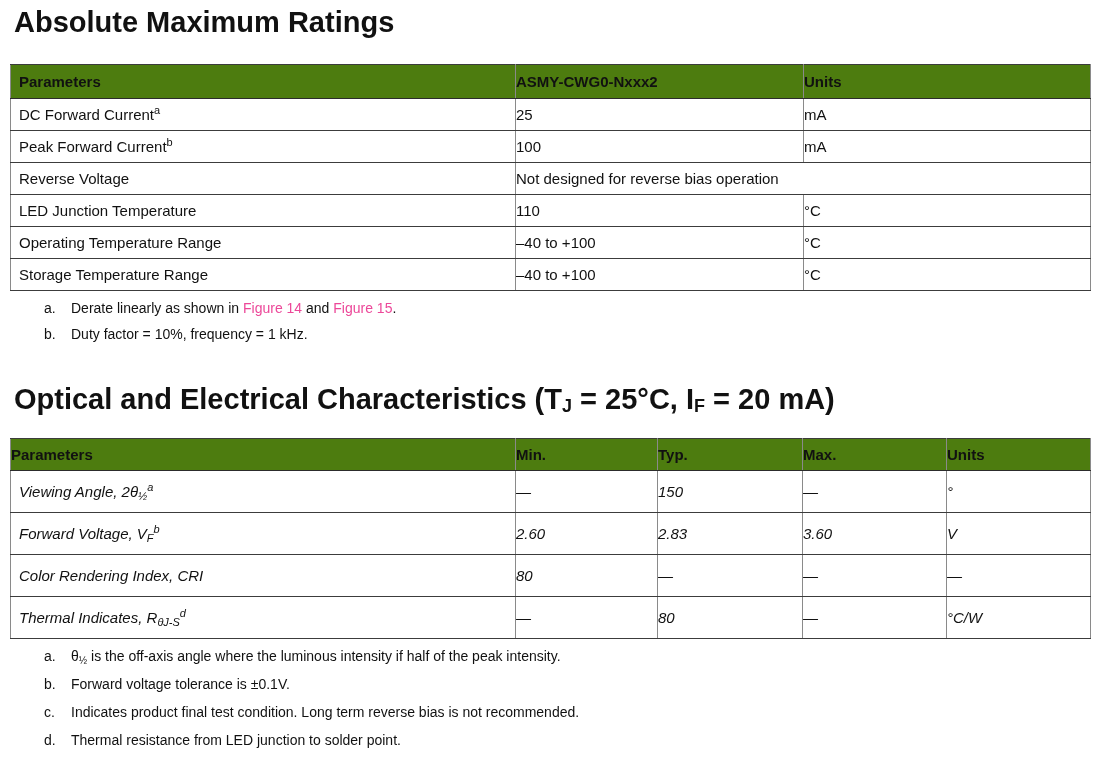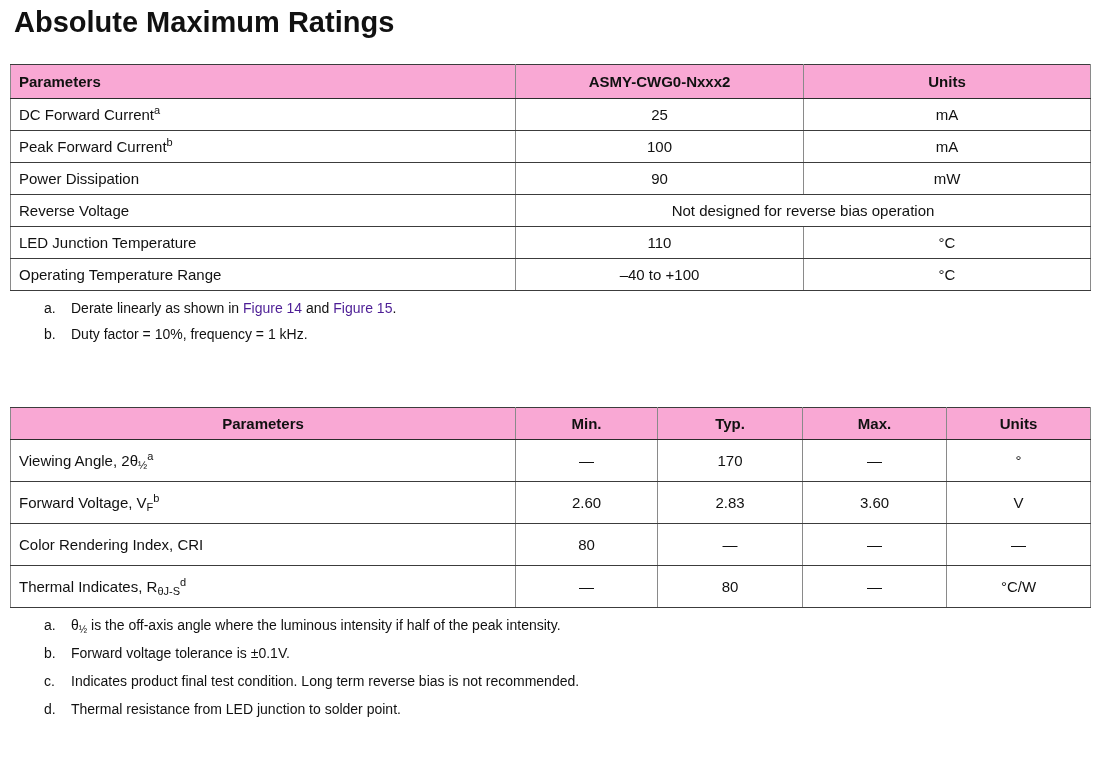--- a/index.html
+++ b/index.html
@@ -33,46 +33,46 @@
     border-left: 1px solid #8a8a8a;
     border-right: 1px solid #8a8a8a;
     border-top: 1px solid #3c3c3c;
     border-bottom: 1px solid #3c3c3c;
     font-size: 15px;
     padding: 0;
     overflow: hidden;
     white-space: nowrap;
   }
   th {
-    background: #f9a8d4;
+    background: #4d7c0f;
     font-weight: bold;
     border-bottom: 1px solid #2c2c2c;
   }
   .cell-left  { text-align: left; padding-left: 8px; }
-  .cell-center{ text-align: center; }
+  .cell-center{ text-align: left; }
 
   #amr-table { margin-top: 26px; }
   #amr-table th { height: 34px; }
   #amr-table td { height: 32px; }
 
   #oec-table { margin-top: 23px; }
   #oec-table th { height: 32px; }
-  #oec-table td { height: 42px; }
+  #oec-table td { height: 42px; font-style: italic; }
 
   sub, sup { line-height: 0; font-size: 11px; }
   sup { vertical-align: super; }
   sub { vertical-align: -3px; }
 
   .footnotes { margin: 8px 0 0 34px; }
   .fn { display: flex; font-size: 14px; line-height: 19px; margin-bottom: 7px; }
   .fn-m { min-width: 16px; margin-right: 11px; }
   .footnotes-oec .fn { margin-bottom: 9px; }
   .fn sub { font-size: 10px; }
 
-  a.link { color: #4c1d95; text-decoration: none; cursor: pointer; }
+  a.link { color: #ec4899; text-decoration: none; cursor: pointer; }
 
   .title-gap { height: 33px; }
 </style>
 </head>
 <body>
 
 <div class="page">
 
   <h1 class="sec-title">Absolute Maximum Ratings</h1>
 
@@ -94,53 +94,54 @@
         <td class="cell-left"><span>DC Forward Current</span><sup>a</sup></td>
         <td class="cell-center">25</td>
         <td class="cell-center">mA</td>
       </tr>
       <tr>
         <td class="cell-left"><span>Peak Forward Current</span><sup>b</sup></td>
         <td class="cell-center">100</td>
         <td class="cell-center">mA</td>
       </tr>
       <tr>
-        <td class="cell-left"><span>Power Dissipation</span></td>
-        <td class="cell-center">90</td>
-        <td class="cell-center">mW</td>
-      </tr>
-      <tr>
         <td class="cell-left"><span>Reverse Voltage</span></td>
         <td class="cell-center" colspan="2">Not designed for reverse bias operation</td>
       </tr>
       <tr>
         <td class="cell-left"><span>LED Junction Temperature</span></td>
         <td class="cell-center">110</td>
         <td class="cell-center">°C</td>
       </tr>
       <tr>
         <td class="cell-left"><span>Operating Temperature Range</span></td>
         <td class="cell-center">–40 to +100</td>
         <td class="cell-center">°C</td>
       </tr>
+      <tr>
+        <td class="cell-left"><span>Storage Temperature Range</span></td>
+        <td class="cell-center">–40 to +100</td>
+        <td class="cell-center">°C</td>
+      </tr>
     </tbody>
   </table>
 
   <div class="footnotes footnotes-amr">
     <div class="fn">
       <span class="fn-m">a.</span>
       <span><span>Derate linearly as shown in </span><a class="link" href="#">Figure 14</a><span> and </span><a class="link" href="#">Figure 15</a><span>.</span></span>
     </div>
     <div class="fn">
       <span class="fn-m">b.</span>
       <span><span>Duty factor = 10%, frequency = 1 kHz.</span></span>
     </div>
   </div>
 
   <div class="title-gap"></div>
+  <h1 class="sec-title"><span>Optical and Electrical Characteristics (T</span><sub>J</sub><span> = 25°C, I</span><sub>F</sub><span> = 20 mA)</span></h1>
 
   <table id="oec-table">
     <colgroup>
         <col style="width:505px">
         <col style="width:142px">
         <col style="width:145px">
         <col style="width:144px">
         <col style="width:144px">
       </colgroup>
     <thead>
@@ -149,21 +150,21 @@
         <th class="cell-center">Min.</th>
         <th class="cell-center">Typ.</th>
         <th class="cell-center">Max.</th>
         <th class="cell-center">Units</th>
       </tr>
     </thead>
     <tbody>
       <tr>
         <td class="cell-left"><span>Viewing Angle, 2θ</span><sub>½</sub><sup>a</sup></td>
         <td class="cell-center">—</td>
-        <td class="cell-center">170</td>
+        <td class="cell-center">150</td>
         <td class="cell-center">—</td>
         <td class="cell-center">°</td>
       </tr>
       <tr>
         <td class="cell-left"><span>Forward Voltage, V</span><sub>F</sub><sup>b</sup></td>
         <td class="cell-center">2.60</td>
         <td class="cell-center">2.83</td>
         <td class="cell-center">3.60</td>
         <td class="cell-center">V</td>
       </tr>

